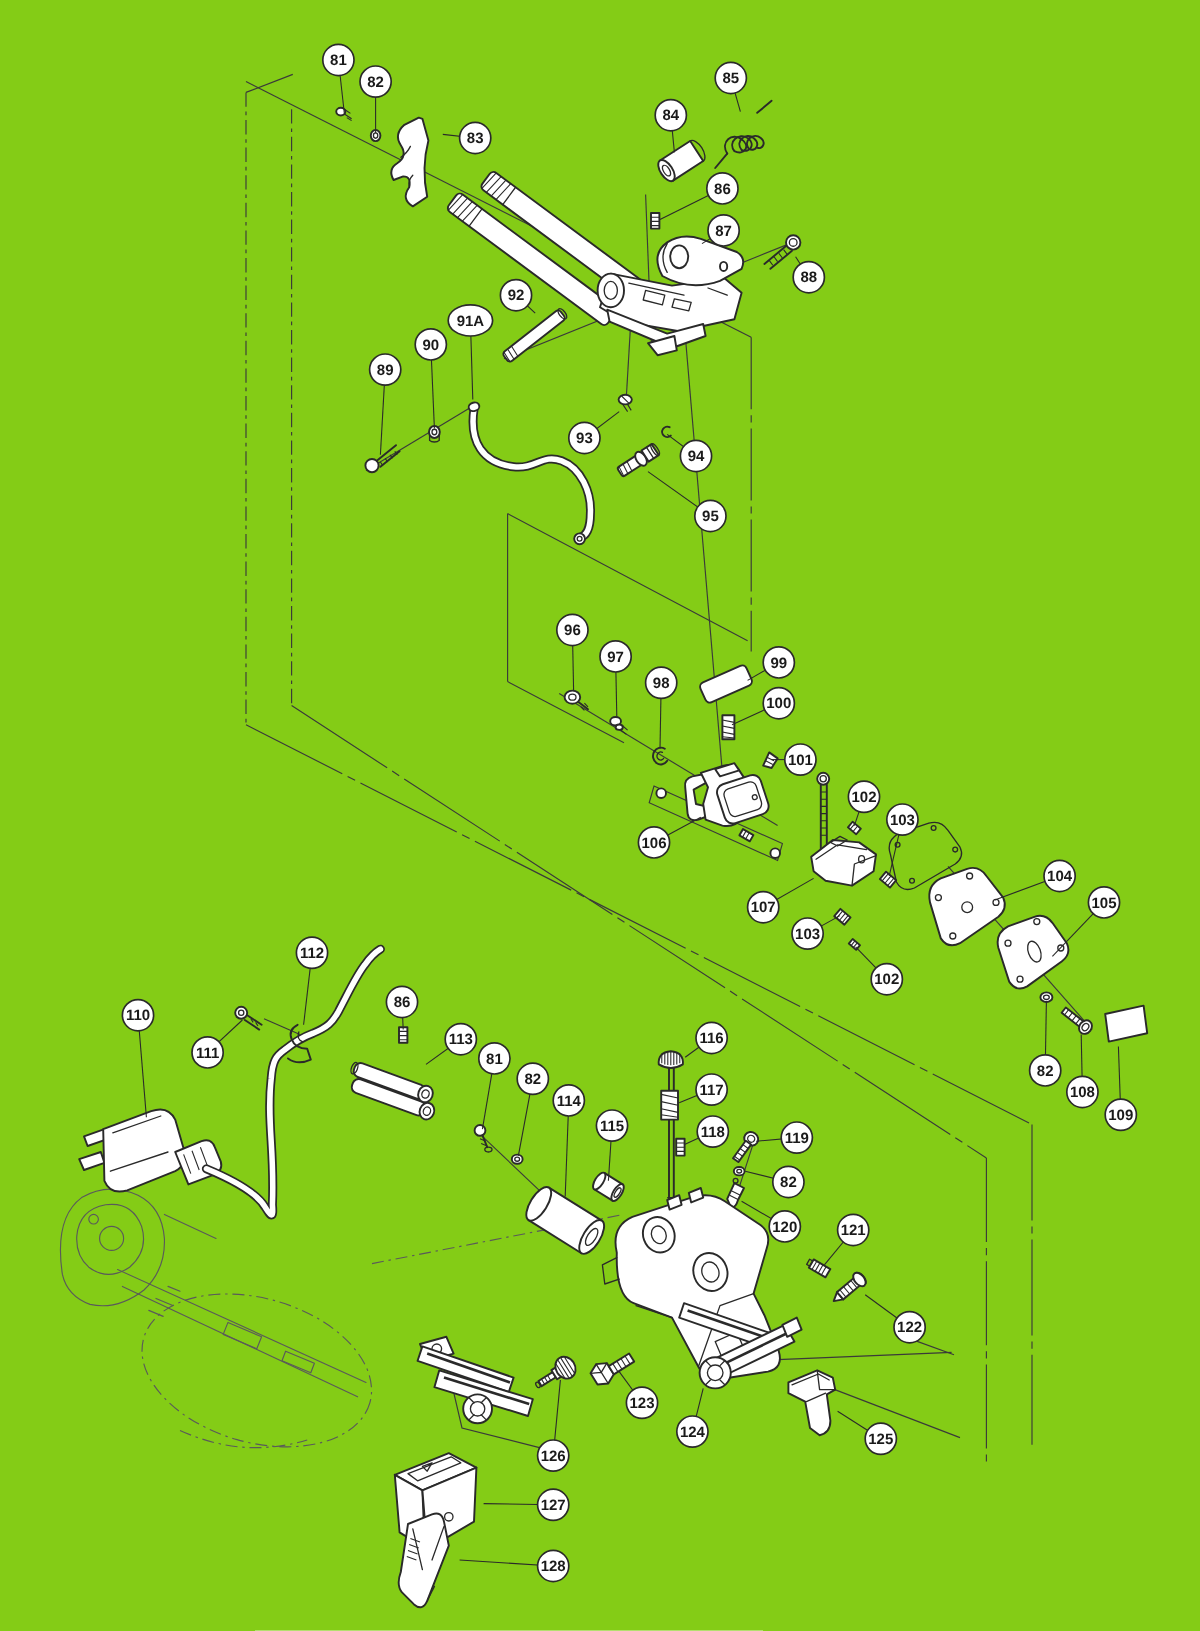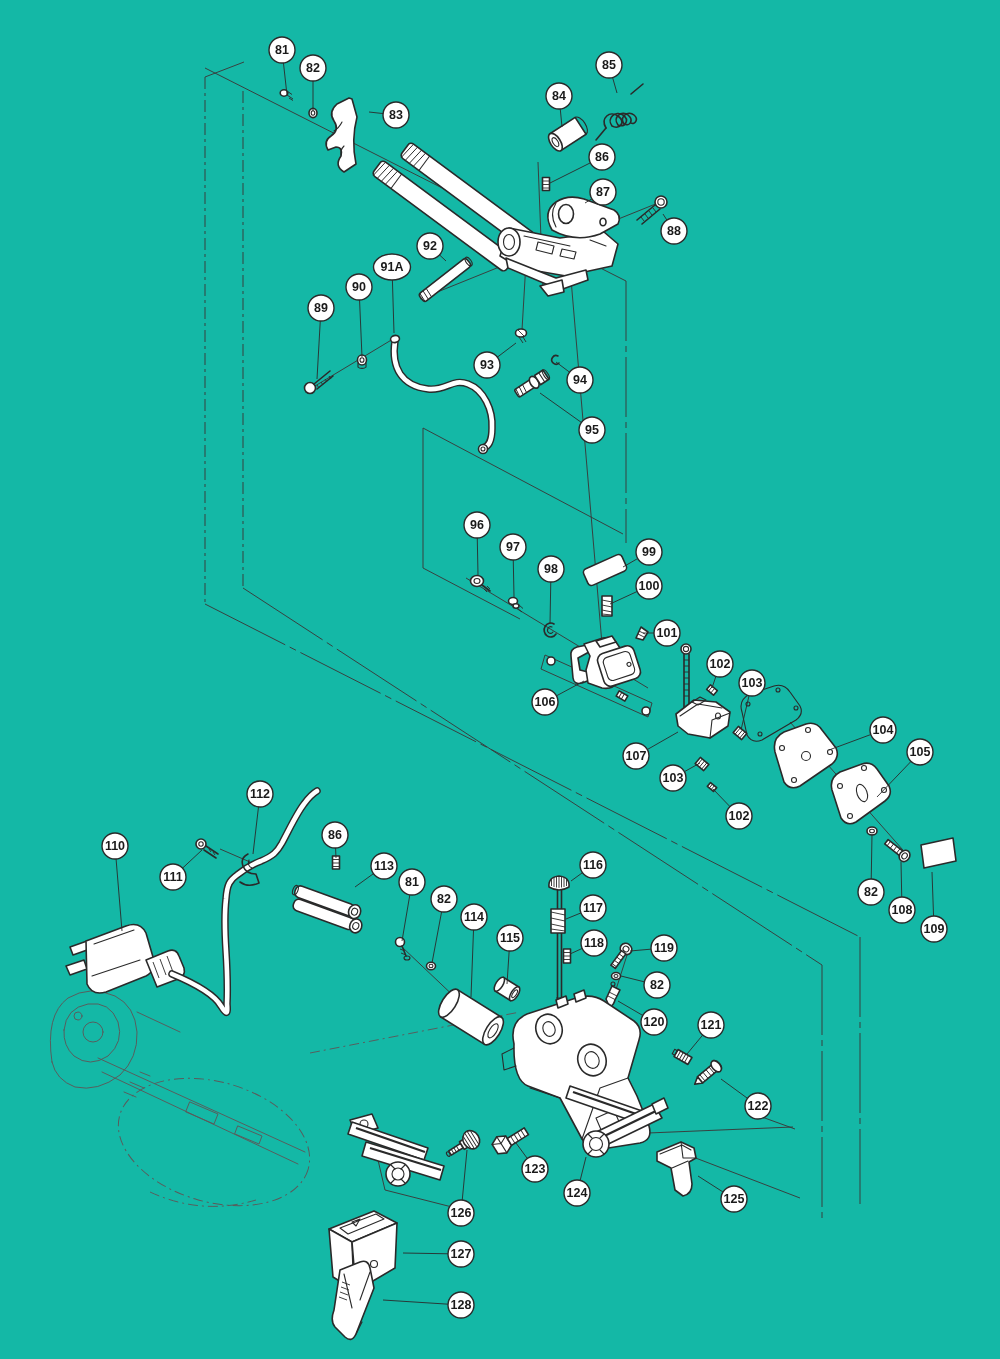--- a/index.html
+++ b/index.html
@@ -1,16 +1,16 @@
 <!DOCTYPE html>
 <html><head>
 <meta charset="utf-8">
 <style>
   html,body{margin:0;padding:0;background:#fff;}
-  .stage{position:relative;width:1000px;height:1359px;background:#14b8a6;overflow:hidden;
+  .stage{position:relative;width:1000px;height:1359px;background:#84cc16;overflow:hidden;
          font-family:"Liberation Sans", sans-serif;}
   svg{display:block;}
   .leader{stroke:#2a2a2a;stroke-width:0.9;fill:none;}
   .balloon{fill:#ffffff;stroke:#2a2a2a;stroke-width:1.4;}
   .balloon-num{fill:#1a1a1a;font-family:"Liberation Sans",sans-serif;font-weight:bold;
                font-size:12.5px;text-anchor:middle;}
   .p{fill:#ffffff;stroke:#2a2a2a;stroke-width:1.6;stroke-linejoin:round;stroke-linecap:round;}
   .pl{fill:none;stroke:#2a2a2a;stroke-width:1.6;stroke-linejoin:round;stroke-linecap:round;}
   .pf{fill:none;stroke:#2a2a2a;stroke-width:1.1;stroke-linejoin:round;stroke-linecap:round;}
   .hz{stroke:#2a2a2a;stroke-width:0.9;fill:none;}

